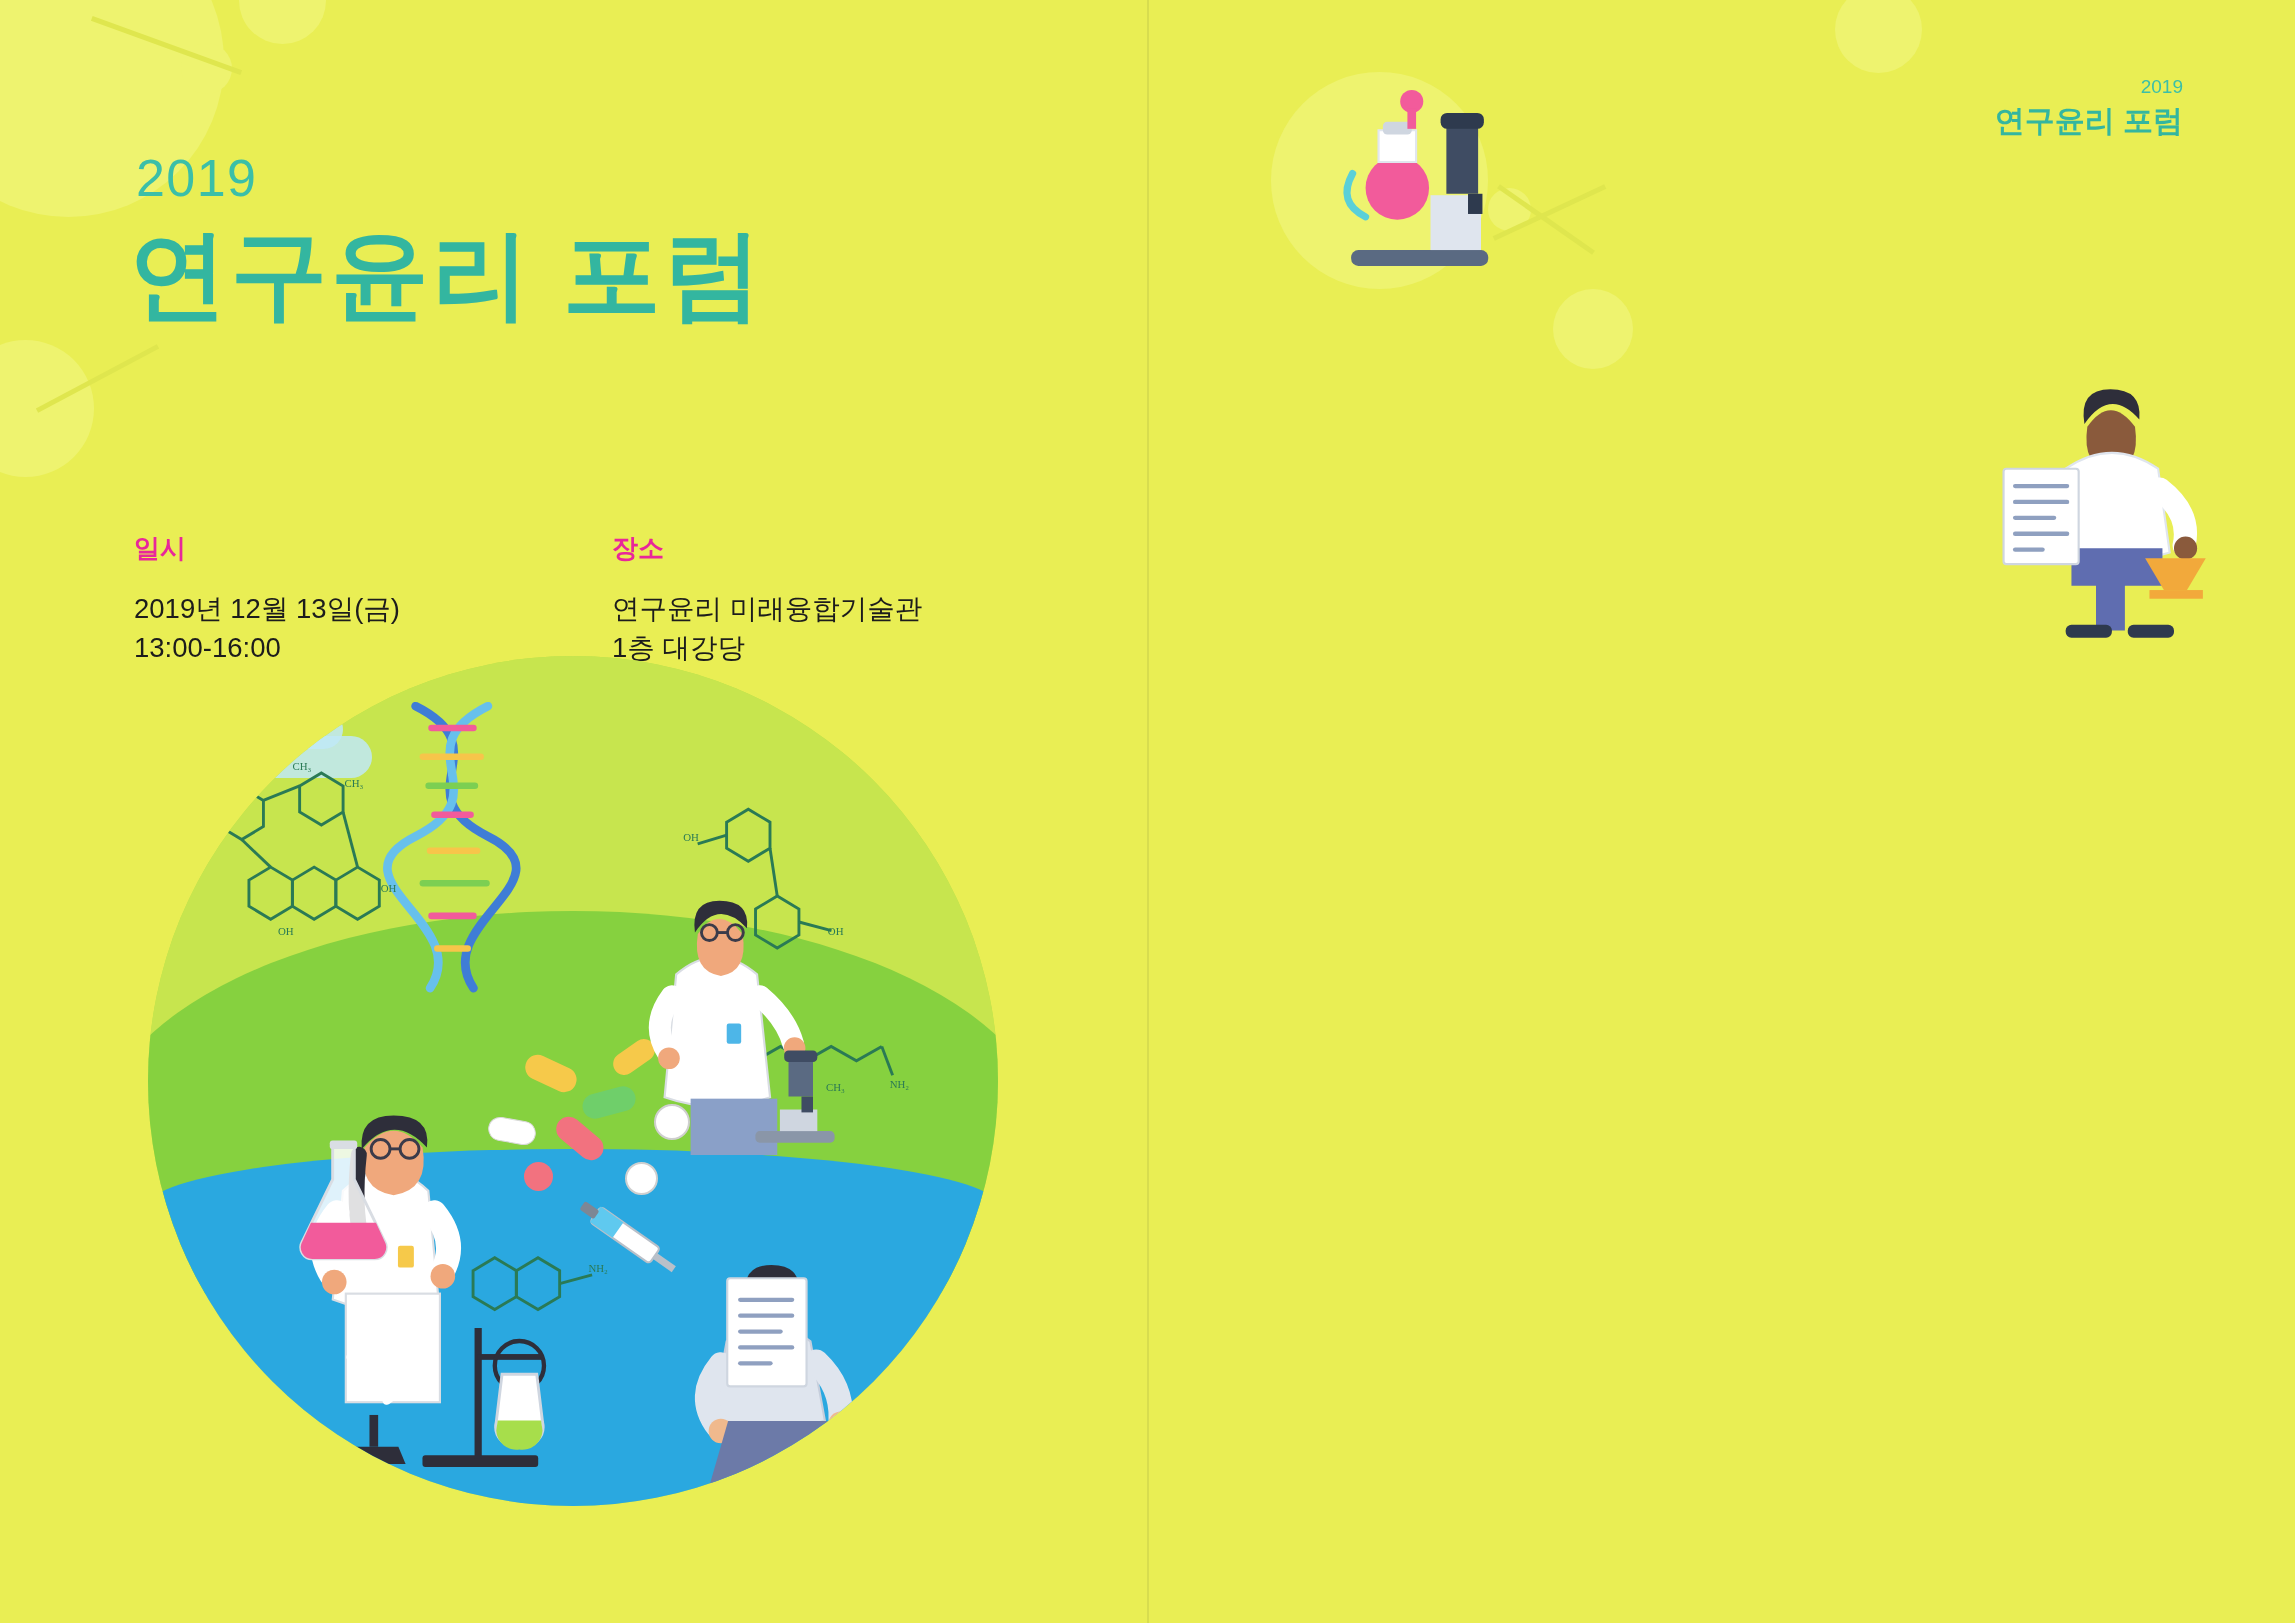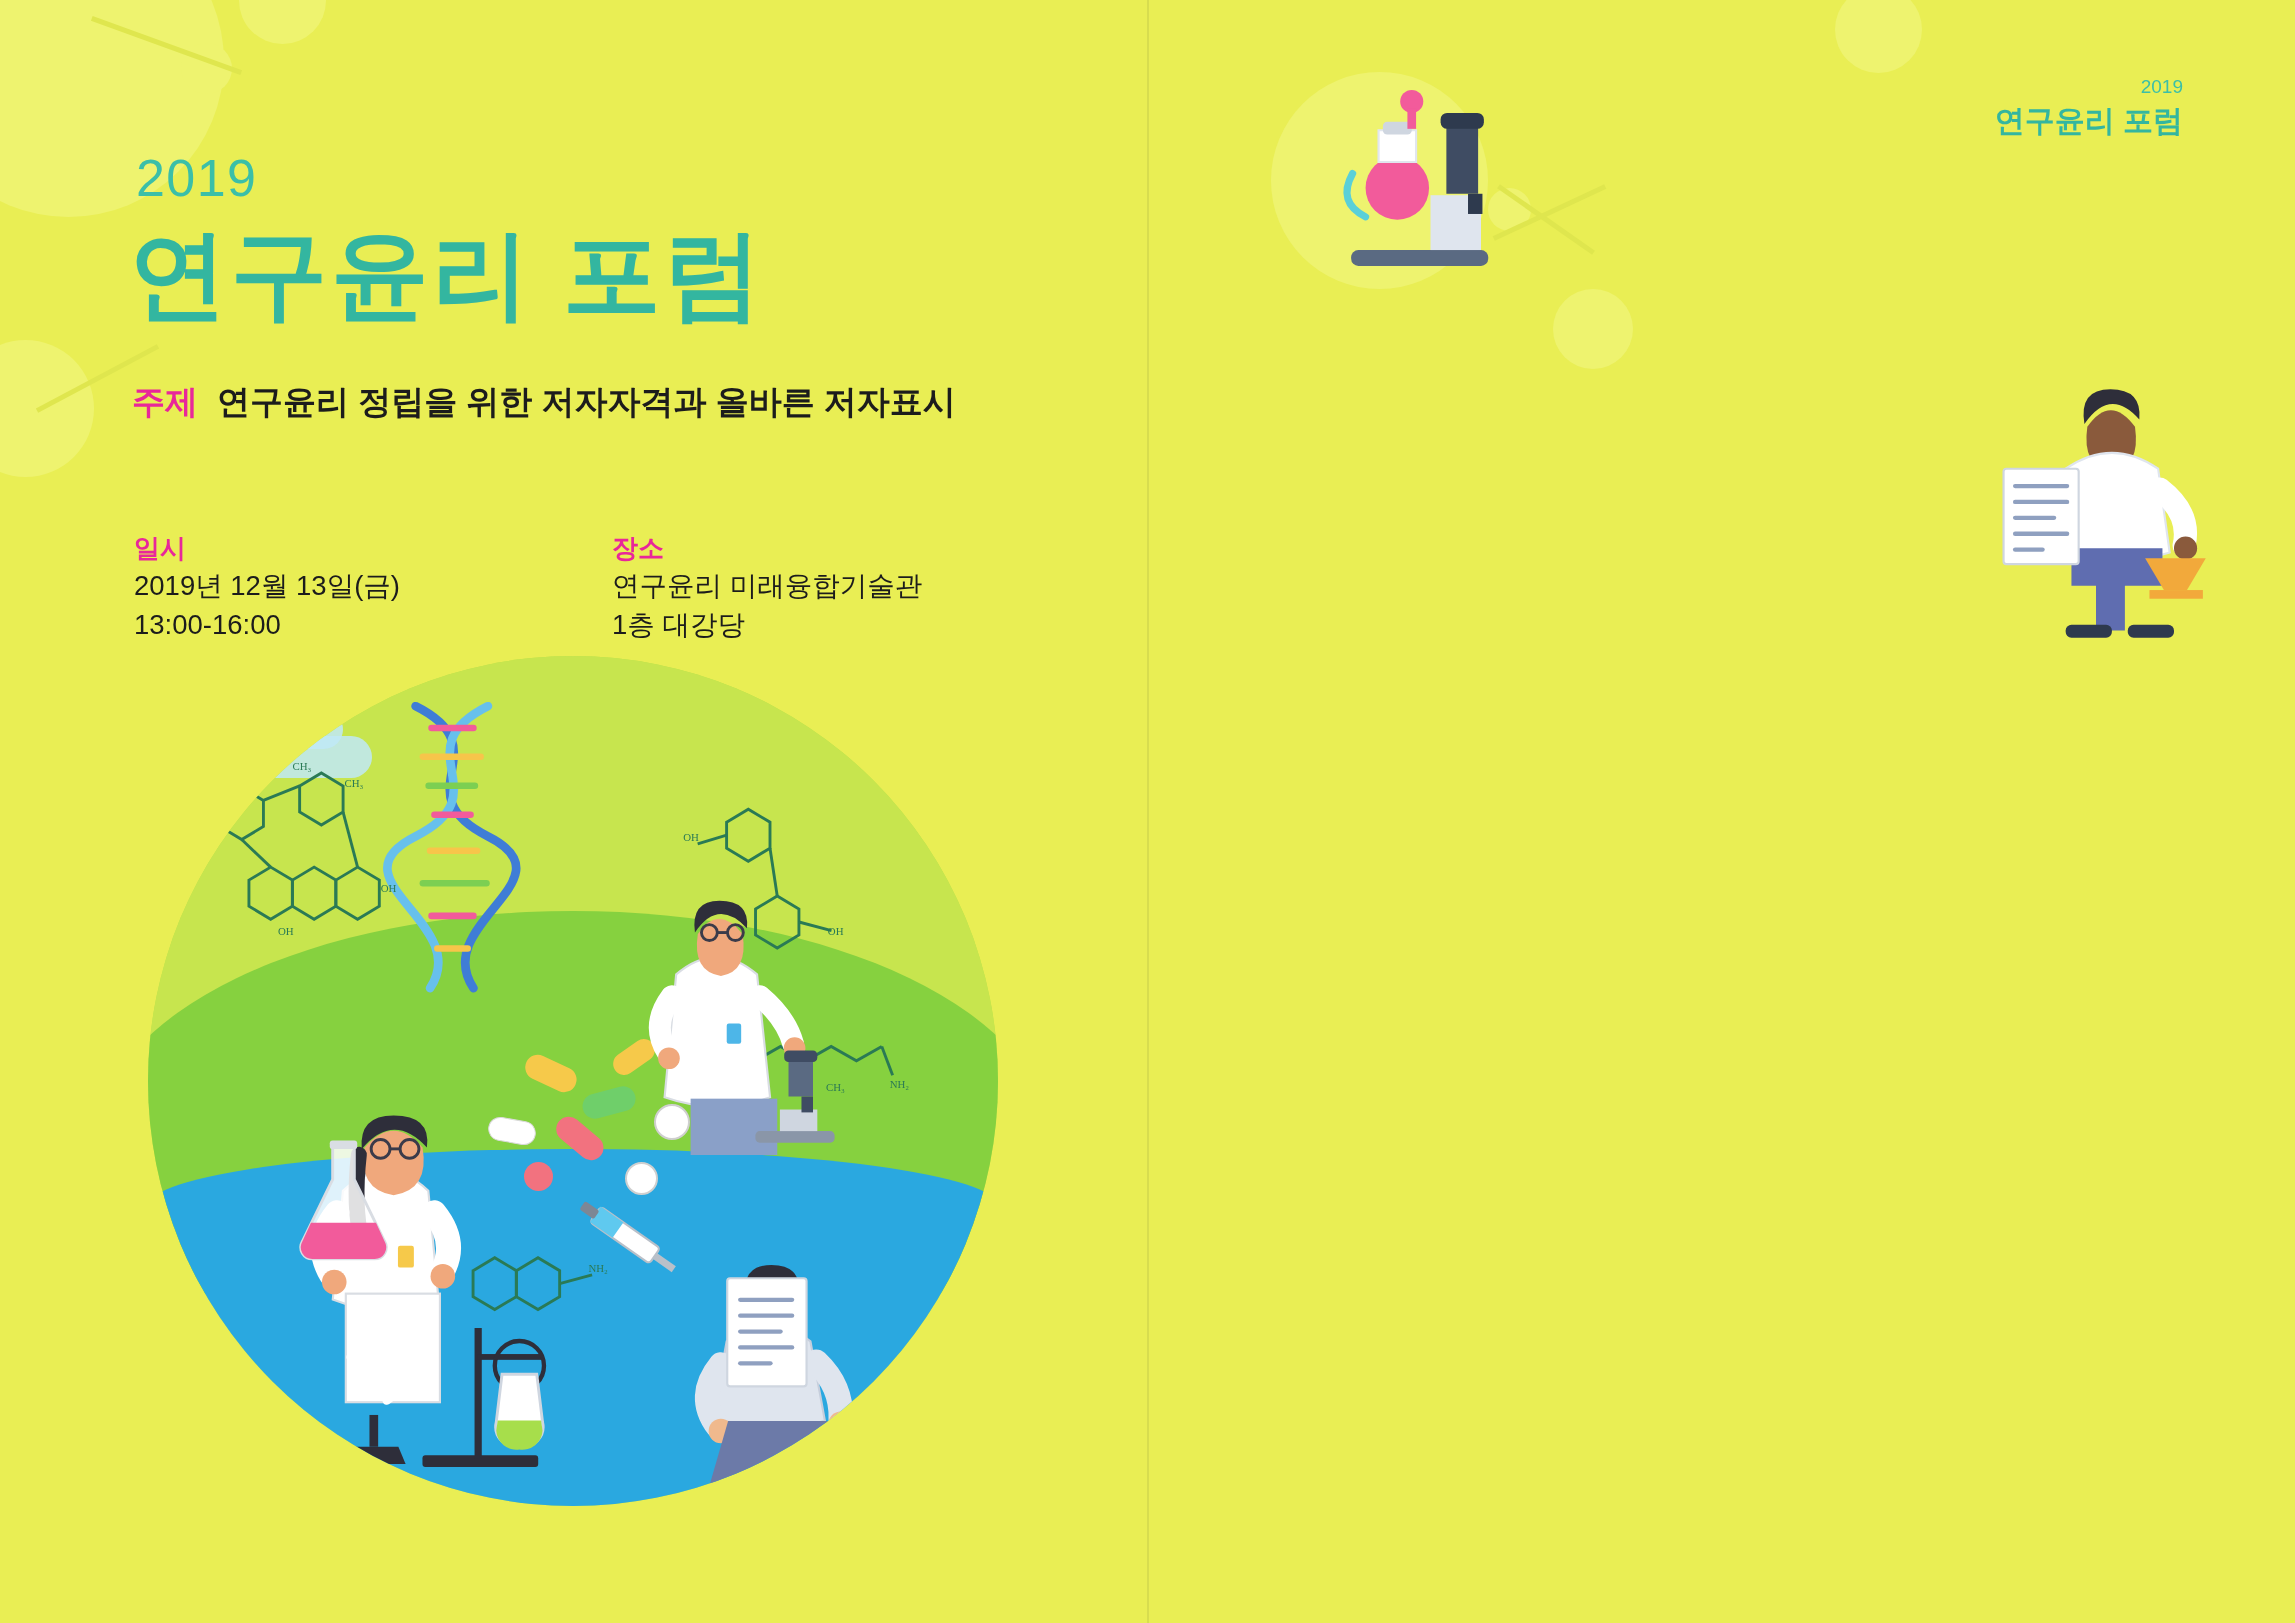--- a/index.html
+++ b/index.html
@@ -98,21 +98,21 @@
   .info-block {
     position: absolute;
     top: 531px;
   }
   .info-date { left: 134px; }
   .info-place { left: 612px; }
   .info-head {
     font-size: 26px;
     font-weight: 700;
     color: #e8279a;
-    margin-bottom: 0;
+    margin-bottom: 23px;
   }
   .info-line {
     font-size: 27.5px;
     color: #1c1c1c;
     line-height: 1.42;
     white-space: nowrap;
   }
 
   .illus {
     position: absolute;
@@ -187,24 +187,20 @@
     <div class="deco" style="left:-87px;top:-94px;width:311px;height:311px;"></div>
     <div class="deco" style="left:181px;top:43px;width:51px;height:51px;"></div>
     <div class="deco" style="left:-43px;top:340px;width:137px;height:137px;"></div>
     <div class="deco" style="left:239px;top:-43px;width:87px;height:87px;"></div>
     <div class="deco-line" style="left:87px;top:43px;width:159px;height:5px;transform:rotate(20deg);"></div>
     <div class="deco-line" style="left:29px;top:376px;width:137px;height:5px;transform:rotate(-28deg);"></div>
 
     <div class="year">2019</div>
     <div class="main-title">연구윤리 포럼</div>
 
-    <div class="subject-row">
-      <span class="subject-label">주제</span>
-      <span class="subject-text">연구윤리 정립을 위한 저자자격과 올바른 저자표시</span>
-    </div>
 
     <div class="info-block info-date">
       <div class="info-head">일시</div>
       <div class="info-line">2019년 12월 13일(금)</div>
       <div class="info-line">13:00-16:00</div>
     </div>
 
     <div class="info-block info-place">
       <div class="info-head">장소</div>
       <div class="info-line">연구윤리 미래융합기술관</div>

